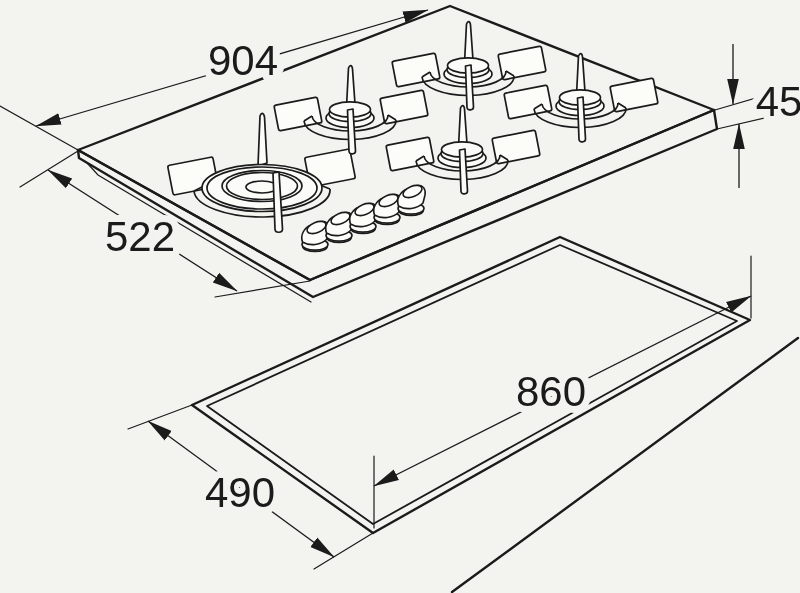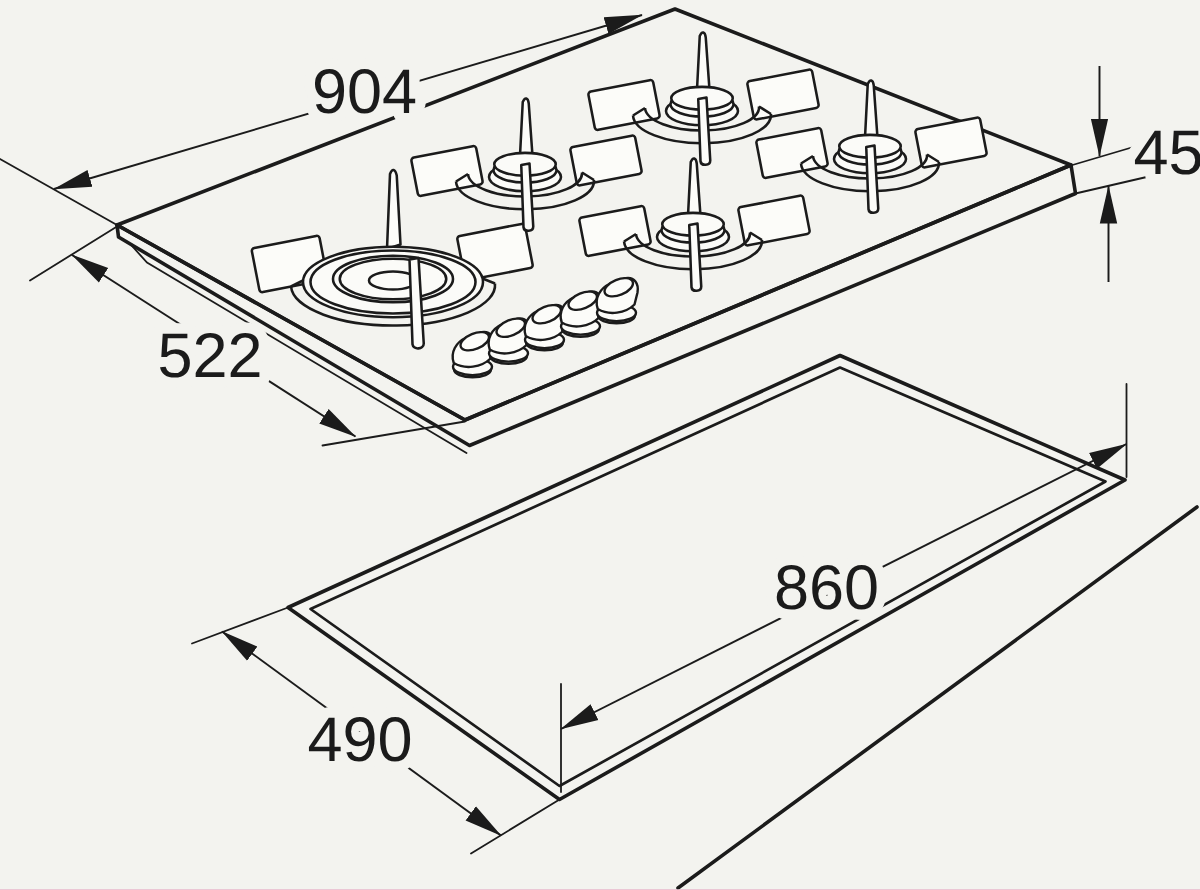--- a/index.html
+++ b/index.html
@@ -1,18 +1,18 @@
 <!DOCTYPE html>
 <html><head>
 <meta charset="utf-8">
 <style>
   html,body{margin:0;padding:0;background:#e8e8e4;}
   #stage{
     width:800px;height:593px;
-    background:#ec4899;
+    background:#ffffff;
     position:relative;
     overflow:hidden;
     font-family:"Liberation Sans", sans-serif;
   }
   svg{display:block;}
   .edge   {fill:none;stroke:#1b1b1b;stroke-width:2.4;stroke-linejoin:round;stroke-linecap:round;}
   .edge2  {fill:none;stroke:#1b1b1b;stroke-width:1.8;stroke-linejoin:round;}
   .thin   {fill:none;stroke:#1b1b1b;stroke-width:1.2;stroke-linecap:round;}
   .dim    {fill:none;stroke:#1b1b1b;stroke-width:1.3;}
   .part   {stroke:#1b1b1b;stroke-width:1.7;stroke-linejoin:round;}

